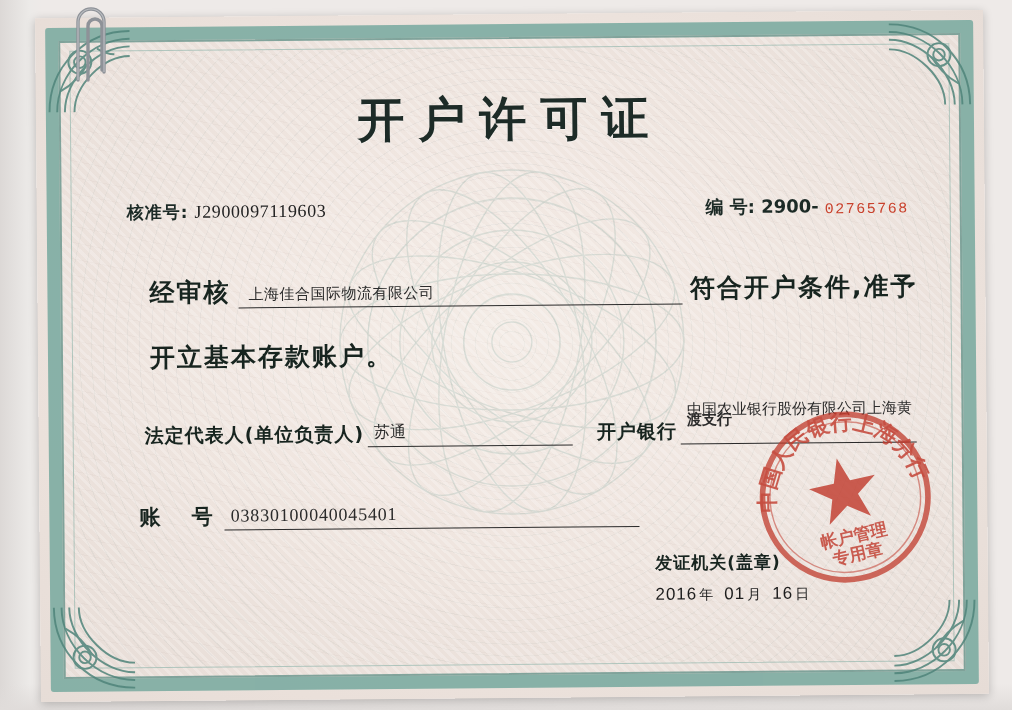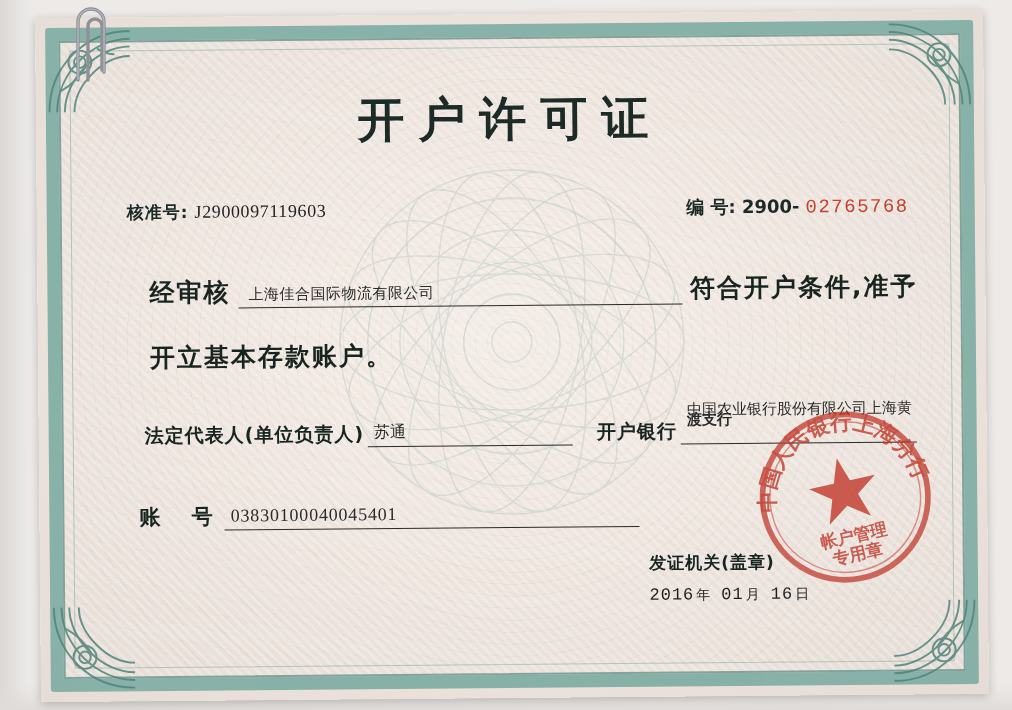--- a/index.html
+++ b/index.html
@@ -155,21 +155,21 @@
   .approval-right { display: flex; align-items: flex-end; gap: 6px; }
   .serial-prefix {
     font-family: "DejaVu Sans", sans-serif;
     font-weight: bold;
     font-size: 18px;
     color: #1c2a26;
     margin-left: 20px;
   }
   .serial-red {
     font-family: "Liberation Mono", monospace;
-    font-size: 19px;
+    font-size: 15px;
     color: #c9412c;
     letter-spacing: 1.5px;
   }
 
   .para1 {
     display: flex;
     align-items: flex-end;
     margin: 52px 10px 0 54px;
     font-family: "DejaVu Sans", sans-serif;
     font-weight: bold;
@@ -301,21 +301,21 @@
   }
   .date-line {
     margin-top: 10px;
     font-family: "DejaVu Sans", sans-serif;
     font-size: 16px;
     color: #1d1d1d;
     letter-spacing: 1px;
     white-space: nowrap;
   }
   .date-line .num {
-    font-family: Liberation Mono, monospace;
+    font-family: Liberation Sans, sans-serif;
     font-size: 17px;
     text-align: right;
   }
   .date-line .unit {
     font-size: 14px;
     margin: 0 10px 0 2px;
   }
 
   
   .seal {

